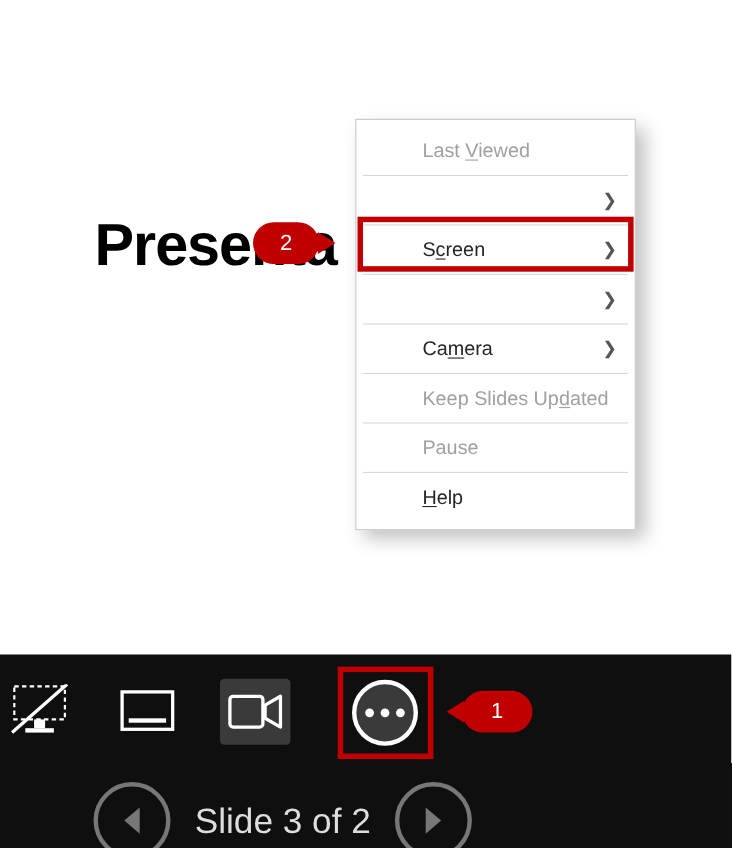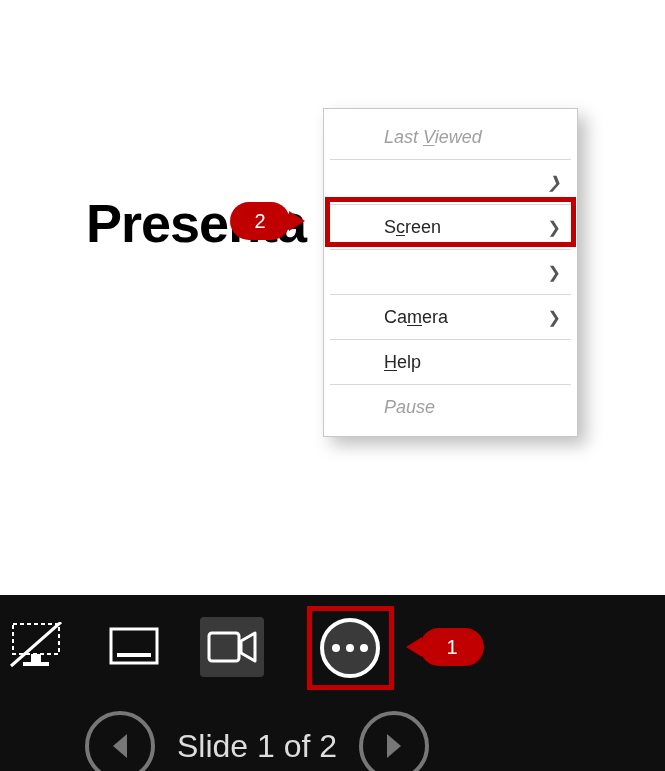--- a/index.html
+++ b/index.html
@@ -37,21 +37,21 @@
     font-size: 18px;
     color: #262626;
     height: 45px;
     display: flex;
     align-items: center;
     padding: 0 16px 0 54px;
     margin: 0 6px;
     border-bottom: 1px solid #d8d8d8;
   }
   .menu-item:last-child { border-bottom: none; }
-  .menu-item.disabled { color: #a0a0a0; font-style: italic; }
+  .menu-item.disabled { color: #a0a0a0; }
   .menu-item .underline { text-decoration: underline; text-underline-offset: 2px; }
   .menu-item .chev {
     position: absolute;
     right: 10px; top: 50%; transform: translateY(-50%);
     font-size: 16px;
     color: #555;
   }
 
   
   .menu-highlight {
@@ -197,25 +197,28 @@
     <span>S<span class="underline">c</span>reen</span>
     <span class="chev">❯</span>
   </div>
   <div class="menu-item">
     <span class="chev">❯</span>
   </div>
   <div class="menu-item">
     <span>Ca<span class="underline">m</span>era</span>
     <span class="chev">❯</span>
   </div>
+  <div class="menu-item disabled">
+    <span>Keep Slides Up<span class="underline">d</span>ated</span>
+  </div>
+  <div class="menu-item disabled">
+    <span>Pause</span>
+  </div>
   <div class="menu-item">
     <span><span class="underline">H</span>elp</span>
-  </div>
-  <div class="menu-item disabled">
-    <span>Pause</span>
   </div>
 </div>
 
 <div class="menu-highlight"></div>
 
 <div class="callout callout-2">
   <span class="tail"></span>
   <span>2</span>
 </div>
 
@@ -247,21 +250,21 @@
     </div>
 
   </div>
 
   <div class="nav-row">
     <div class="nav-btn">
       <svg width="22" height="28" viewBox="0 0 22 28">
         <polygon points="18,2 18,26 4,14" fill="#777"></polygon>
       </svg>
     </div>
-    <div class="slide-counter">Slide 1 of 2</div>
+    <div class="slide-counter">Slide 3 of 2</div>
     <div class="nav-btn">
       <svg width="22" height="28" viewBox="0 0 22 28">
         <polygon points="4,2 4,26 18,14" fill="#777"></polygon>
       </svg>
     </div>
   </div>
 
 </div>
 
 <div class="more-circle">

